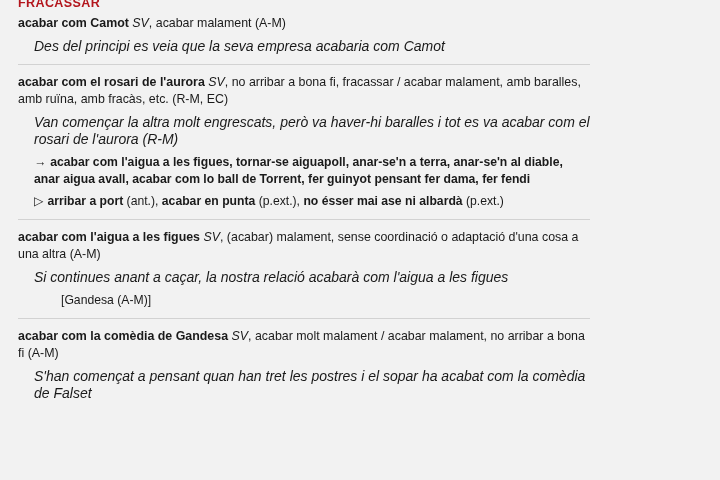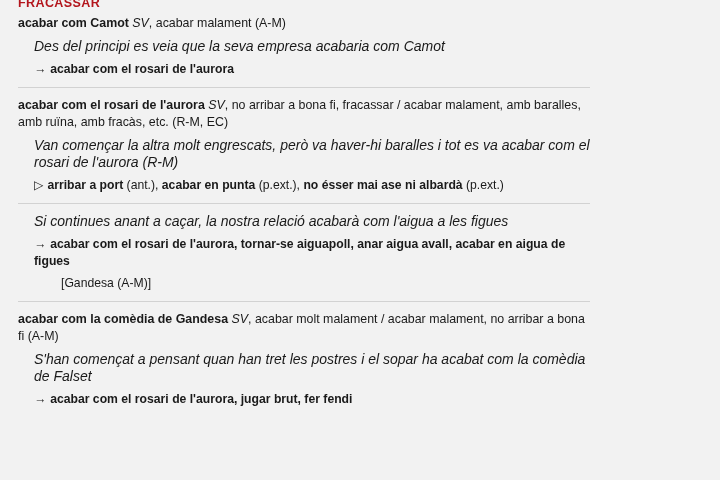--- a/index.html
+++ b/index.html
@@ -98,52 +98,49 @@
 
 <div class="page">
 
   <div class="section-title">FRACASSAR</div>
 
   <div class="entry">
     <div class="headline">
       <span class="lemma">acabar com Camot</span><span class="pos"> SV</span><span class="def">, acabar malament (A-M)</span>
     </div>
     <div class="example">Des del principi es veia que la seva empresa acabaria com Camot</div>
-    <div class="xref">
-      <span class="arrow">→</span><span class="targets">acabar com el rosari de l'aurora</span>
-    </div>
   </div>
 
   <div class="entry-sep"></div>
 
   <div class="entry">
     <div class="headline">
       <span class="lemma">acabar com el rosari de l'aurora</span><span class="pos"> SV</span><span class="def">, no arribar a bona fi, fracassar / acabar malament, amb baralles, amb ruïna, amb fracàs, etc. (R-M, EC)</span>
     </div>
     <div class="example">Van començar la altra molt engrescats, però va haver-hi baralles i tot es va acabar com el rosari de l'aurora (R-M)</div>
+    <div class="xref">
+      <span class="arrow">→</span><span class="targets">acabar com l'aigua a les figues, tornar-se aiguapoll, anar-se'n a terra, anar-se'n al diable, anar aigua avall, acabar com lo ball de Torrent, fer guinyot pensant fer dama, fer fendi</span>
+    </div>
     <div class="note">
       <span class="tri">▷</span><span class="targets">arribar a port</span><span class="plain" style="font-weight:normal"> (ant.), </span><span class="targets" style="font-weight:bold">acabar en punta</span><span class="plain" style="font-weight:normal"> (p.ext.), </span><span class="targets" style="font-weight:bold">no ésser mai ase ni albardà</span><span class="plain" style="font-weight:normal"> (p.ext.)</span>
     </div>
   </div>
 
   <div class="entry-sep"></div>
 
   <div class="entry">
+    <div class="headline">
+      <span class="lemma">acabar com l'aigua a les figues</span><span class="pos"> SV</span><span class="def">, (acabar) malament, sense coordinació o adaptació d'una cosa a una altra (A-M)</span>
+    </div>
     <div class="example">Si continues anant a caçar, la nostra relació acabarà com l'aigua a les figues</div>
-    <div class="xref">
-      <span class="arrow">→</span><span class="targets">acabar com el rosari de l'aurora, tornar-se aiguapoll, anar aigua avall, acabar en aigua de figues</span>
-    </div>
     <div class="locality">[Gandesa (A-M)]</div>
   </div>
 
   <div class="entry-sep"></div>
 
   <div class="entry">
     <div class="headline">
       <span class="lemma">acabar com la comèdia de Gandesa</span><span class="pos"> SV</span><span class="def">, acabar molt malament / acabar malament, no arribar a bona fi (A-M)</span>
     </div>
     <div class="example">S'han començat a pensant quan han tret les postres i el sopar ha acabat com la comèdia de Falset</div>
-    <div class="xref">
-      <span class="arrow">→</span><span class="targets">acabar com el rosari de l'aurora, jugar brut, fer fendi</span>
-    </div>
   </div>
 
 </div>
 
 </body></html>

